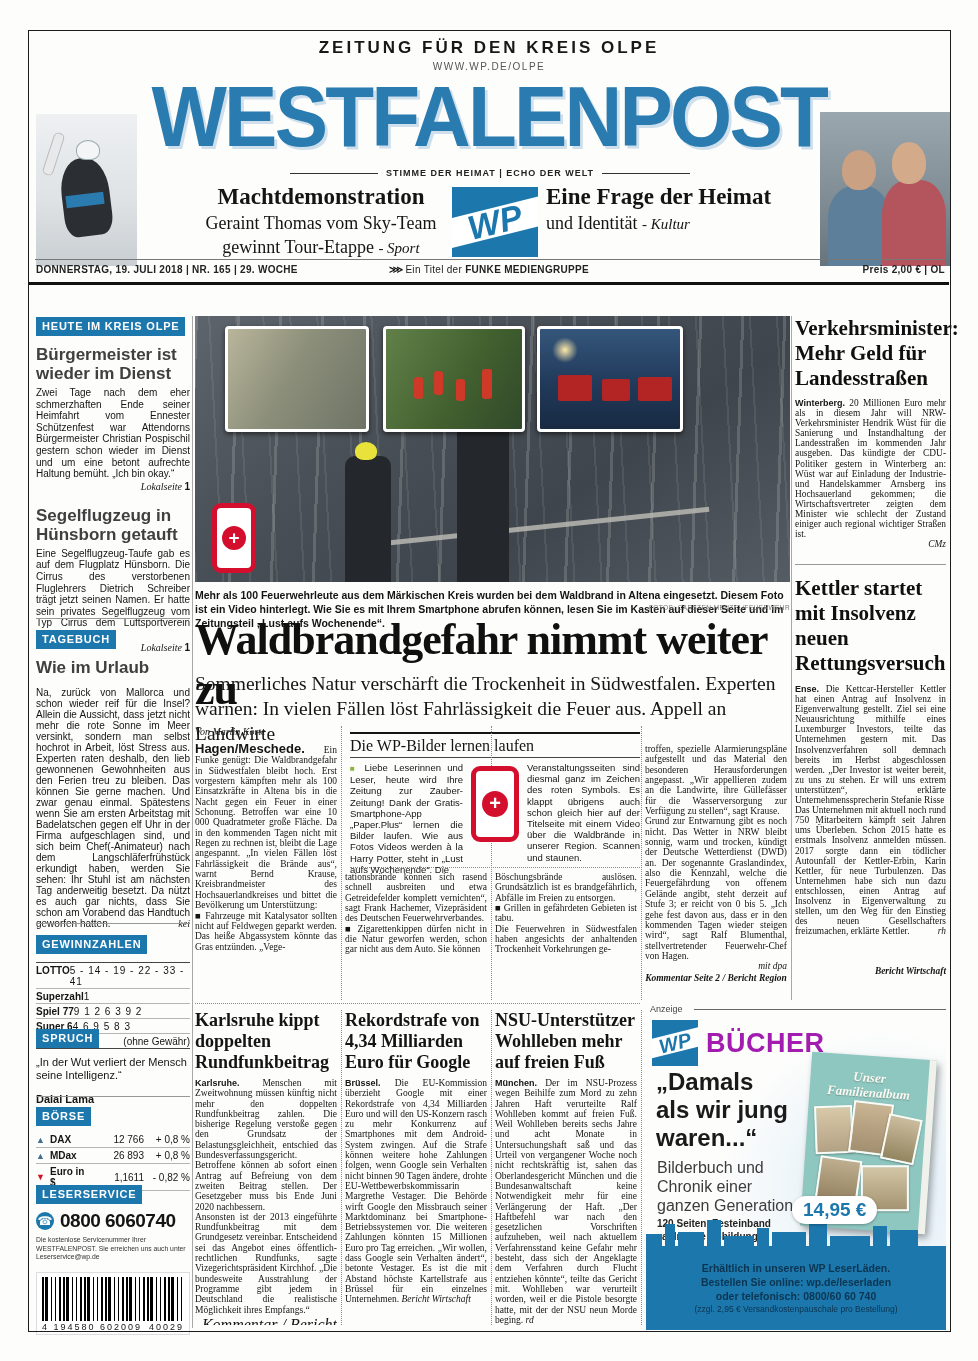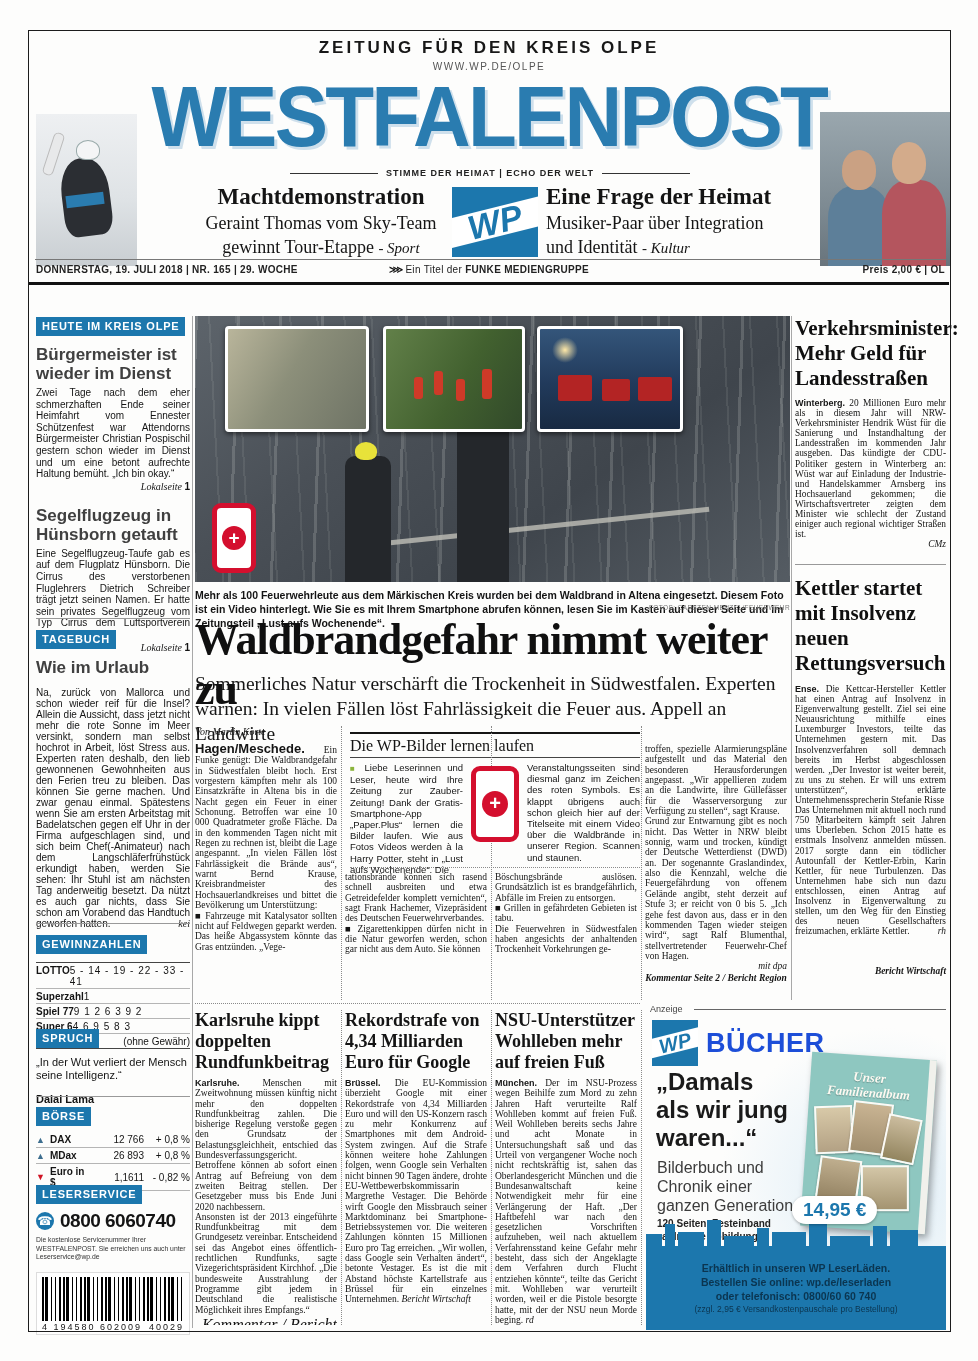--- a/index.html
+++ b/index.html
@@ -157,21 +157,21 @@
   .ba b.lead{font-family:"Liberation Sans",sans-serif;font-size:9px}
   .ba .ref{display:block;text-align:right;font-style:italic;margin-top:1px}
   .ba .sig{font-style:italic}
 
   
   .ad-label{left:650px;top:1004px;font:9px "Liberation Sans",sans-serif;color:#444}
   .ad-rule{left:694px;top:1009px;width:252px;border-top:1px solid #666}
   .ad{left:646px;top:1014px;width:300px;height:316px;overflow:hidden;background:radial-gradient(circle at 78% 55%,#dcecf6 0%,rgba(220,236,246,0) 55%)}
   .wp-small{left:652px;top:1020px;width:46px;height:46px}
   .wp-small .wp{font-size:20px}
-  .ad-brand{left:706px;top:1028px;font:bold 27px "Liberation Sans",sans-serif;letter-spacing:.5px;color:#1d4ed8}
+  .ad-brand{left:706px;top:1028px;font:bold 27px "Liberation Sans",sans-serif;letter-spacing:.5px;color:#a21caf}
   .ad-head{left:656px;top:1068px;width:160px;font:bold 24px/28px "Liberation Sans",sans-serif;color:#1a1a1a}
   .ad-sub{left:657px;top:1158px;width:150px;font:16px/19px "Liberation Sans",sans-serif;color:#3c3c3c}
   .ad-details{left:657px;top:1218px;width:150px;font:bold 10px/12.5px "Liberation Sans",sans-serif;color:#222}
   .book{left:806px;top:1056px;width:118px;height:174px;background:#8ec7c0;transform:rotate(4deg);
         box-shadow:3px 4px 7px rgba(0,0,0,.35);border-right:7px solid #f1f1ec}
   .book-title{position:absolute;left:0;top:14px;width:100%;text-align:center;
         font:italic bold 13px/15px "Liberation Serif",serif;color:#fdfaf2;text-shadow:0 1px 1px rgba(0,0,0,.25)}
   .ph{position:absolute;border:2px solid #fbfaf5;box-shadow:0 1px 2px rgba(0,0,0,.3)}
   .price{left:792px;top:1196px;background:#fff;border-radius:14px;padding:3px 11px;
          font:bold 19px "Liberation Sans",sans-serif;color:#1c77ad;box-shadow:0 1px 3px rgba(0,0,0,.3);z-index:5}
@@ -215,21 +215,20 @@
   <p><span>gewinnt Tour-Etappe</span> <span class="tref">- Sport</span></p>
 </div>
 
 <div class="abs wplogo wp-big">
   <div class="band"></div>
   <div class="wp">WP</div>
 </div>
 
 <div class="abs teaser t-right">
   <h3>Eine Frage der Heimat</h3>
-  <p>Musiker-Paar über Integration</p>
   <p><span>und Identität</span> <span class="tref">- Kultur</span></p>
 </div>
 
 <div class="abs dl-rule"></div>
 <div class="abs dateline dl-left">DONNERSTAG, 19. JULI 2018  |  NR. 165  |  29. WOCHE</div>
 <div class="abs dateline dl-center"><span class="chev">⋙</span><span> Ein Titel der </span><b>FUNKE MEDIENGRUPPE</b></div>
 <div class="abs dateline dl-right">Preis 2,00 €  |  OL</div>
 <div class="abs thick-rule"></div>
 
 <div class="abs sb" style="top:316px">

